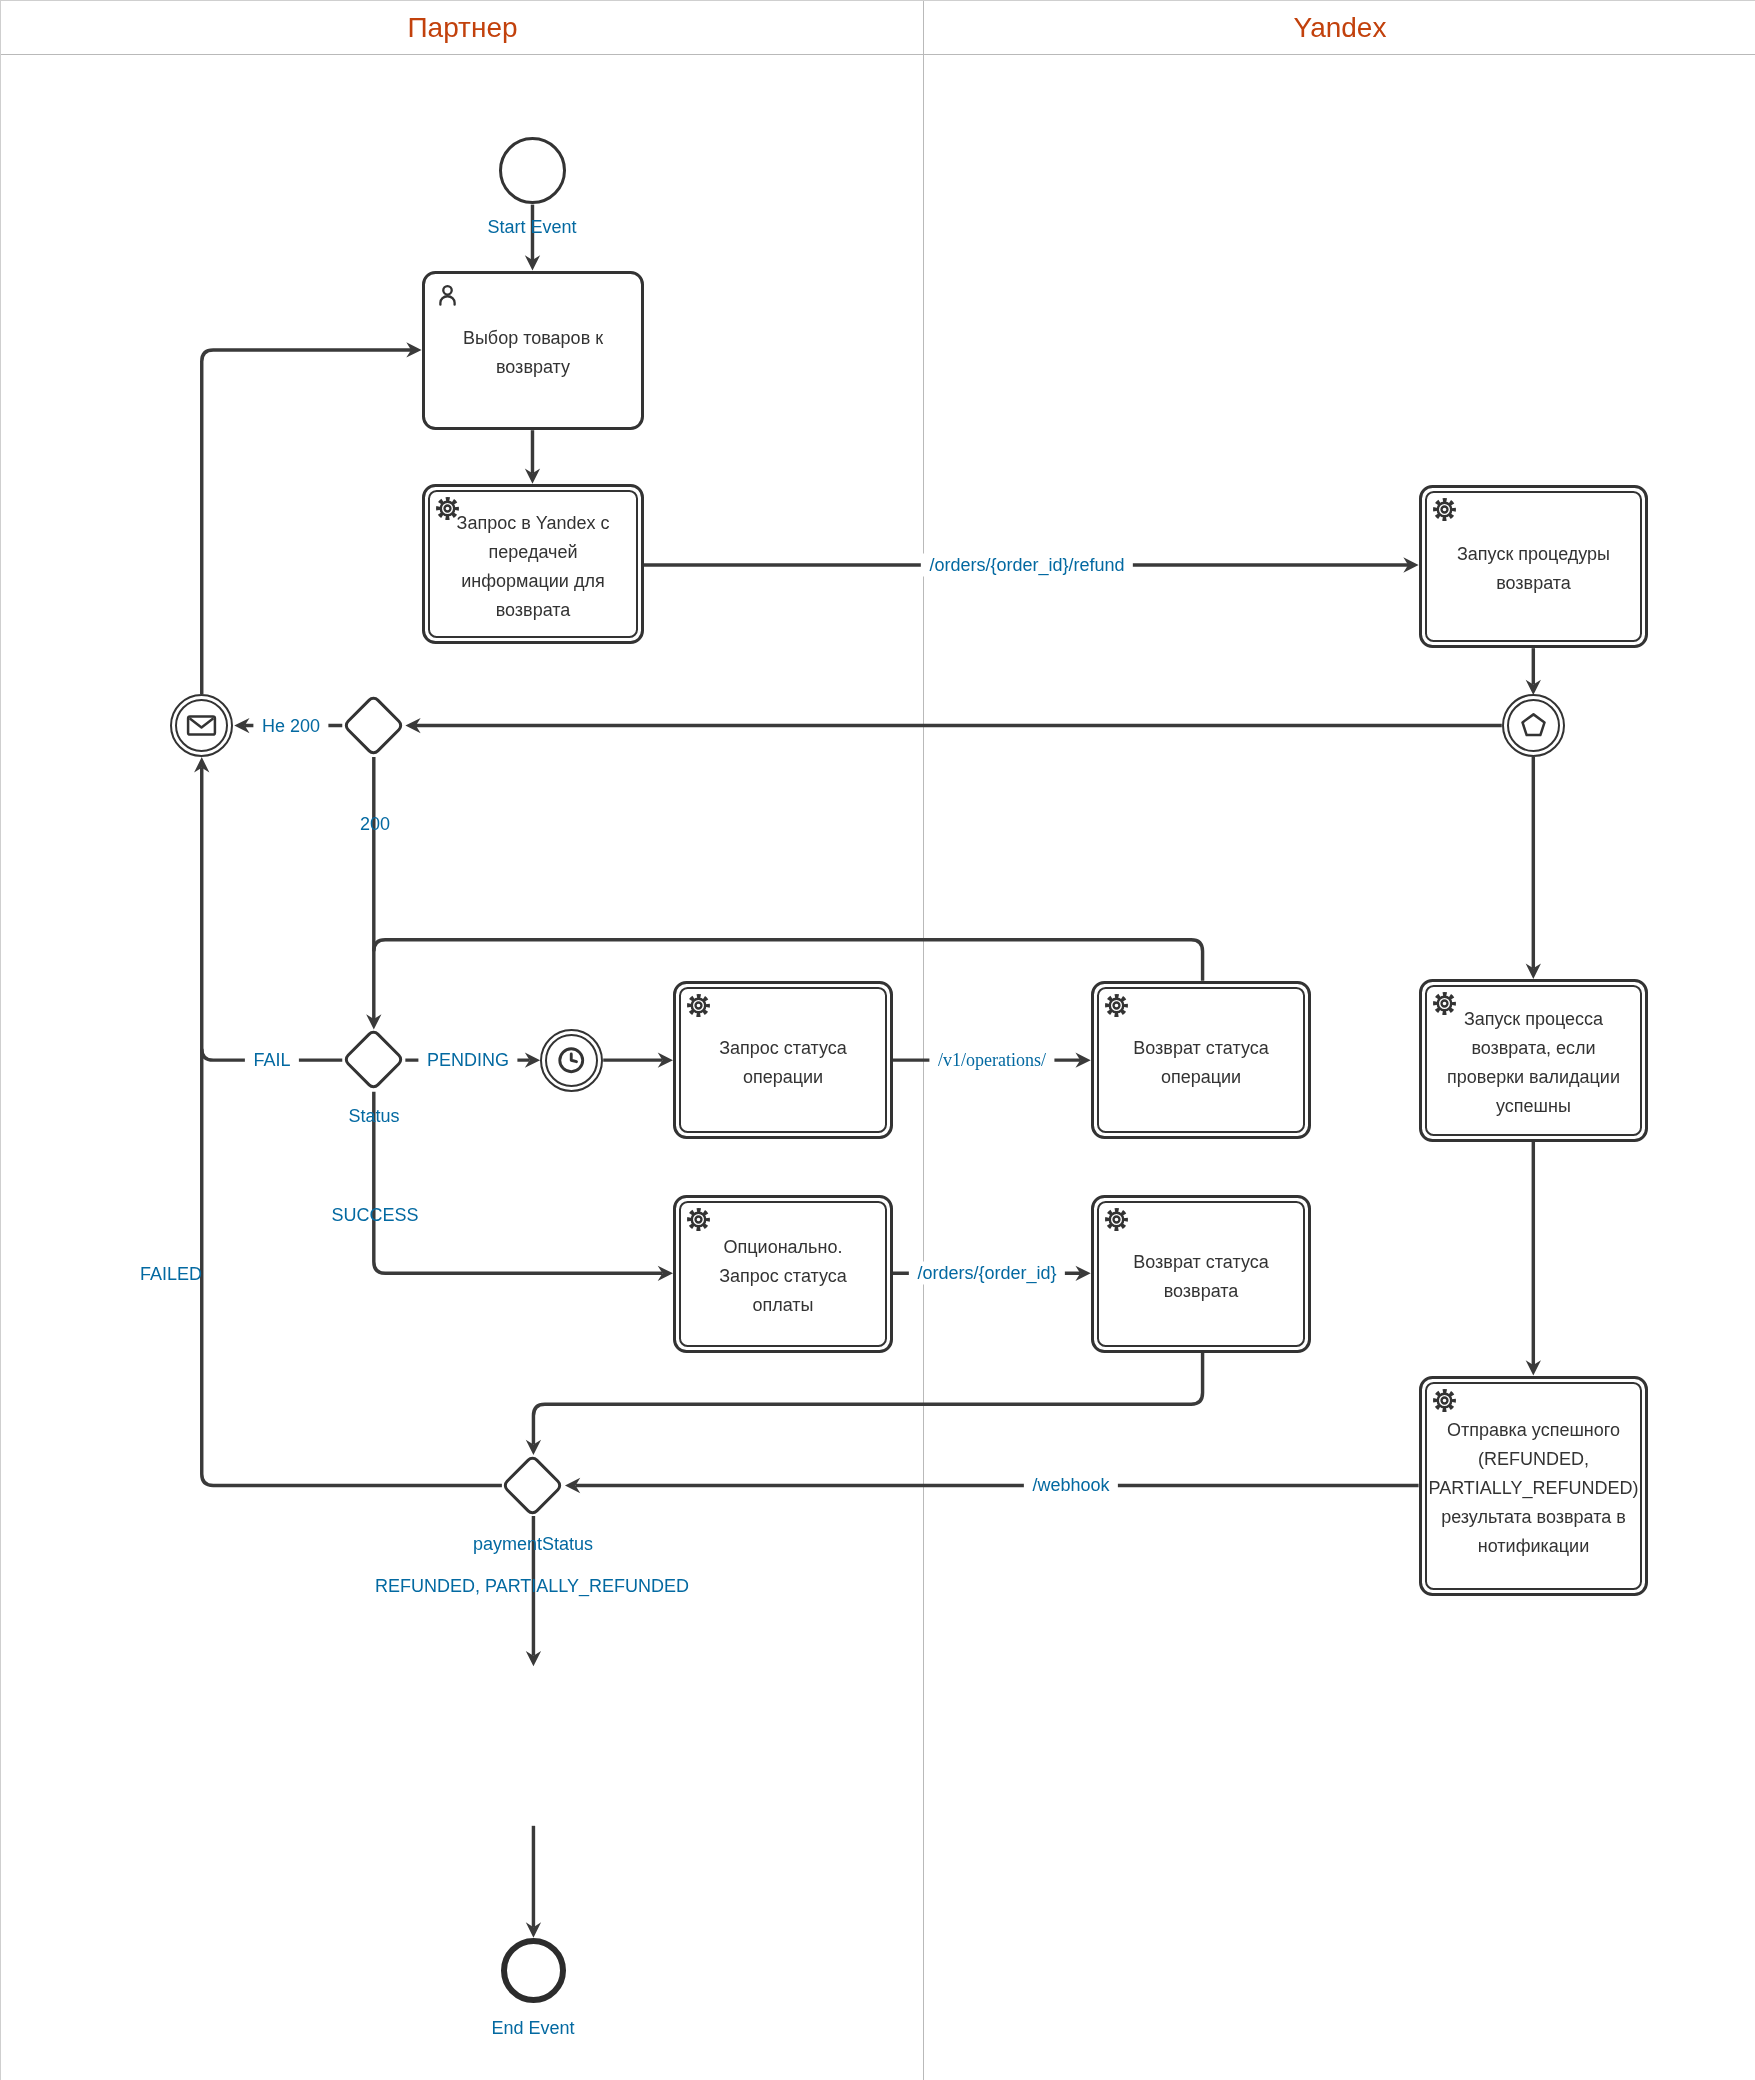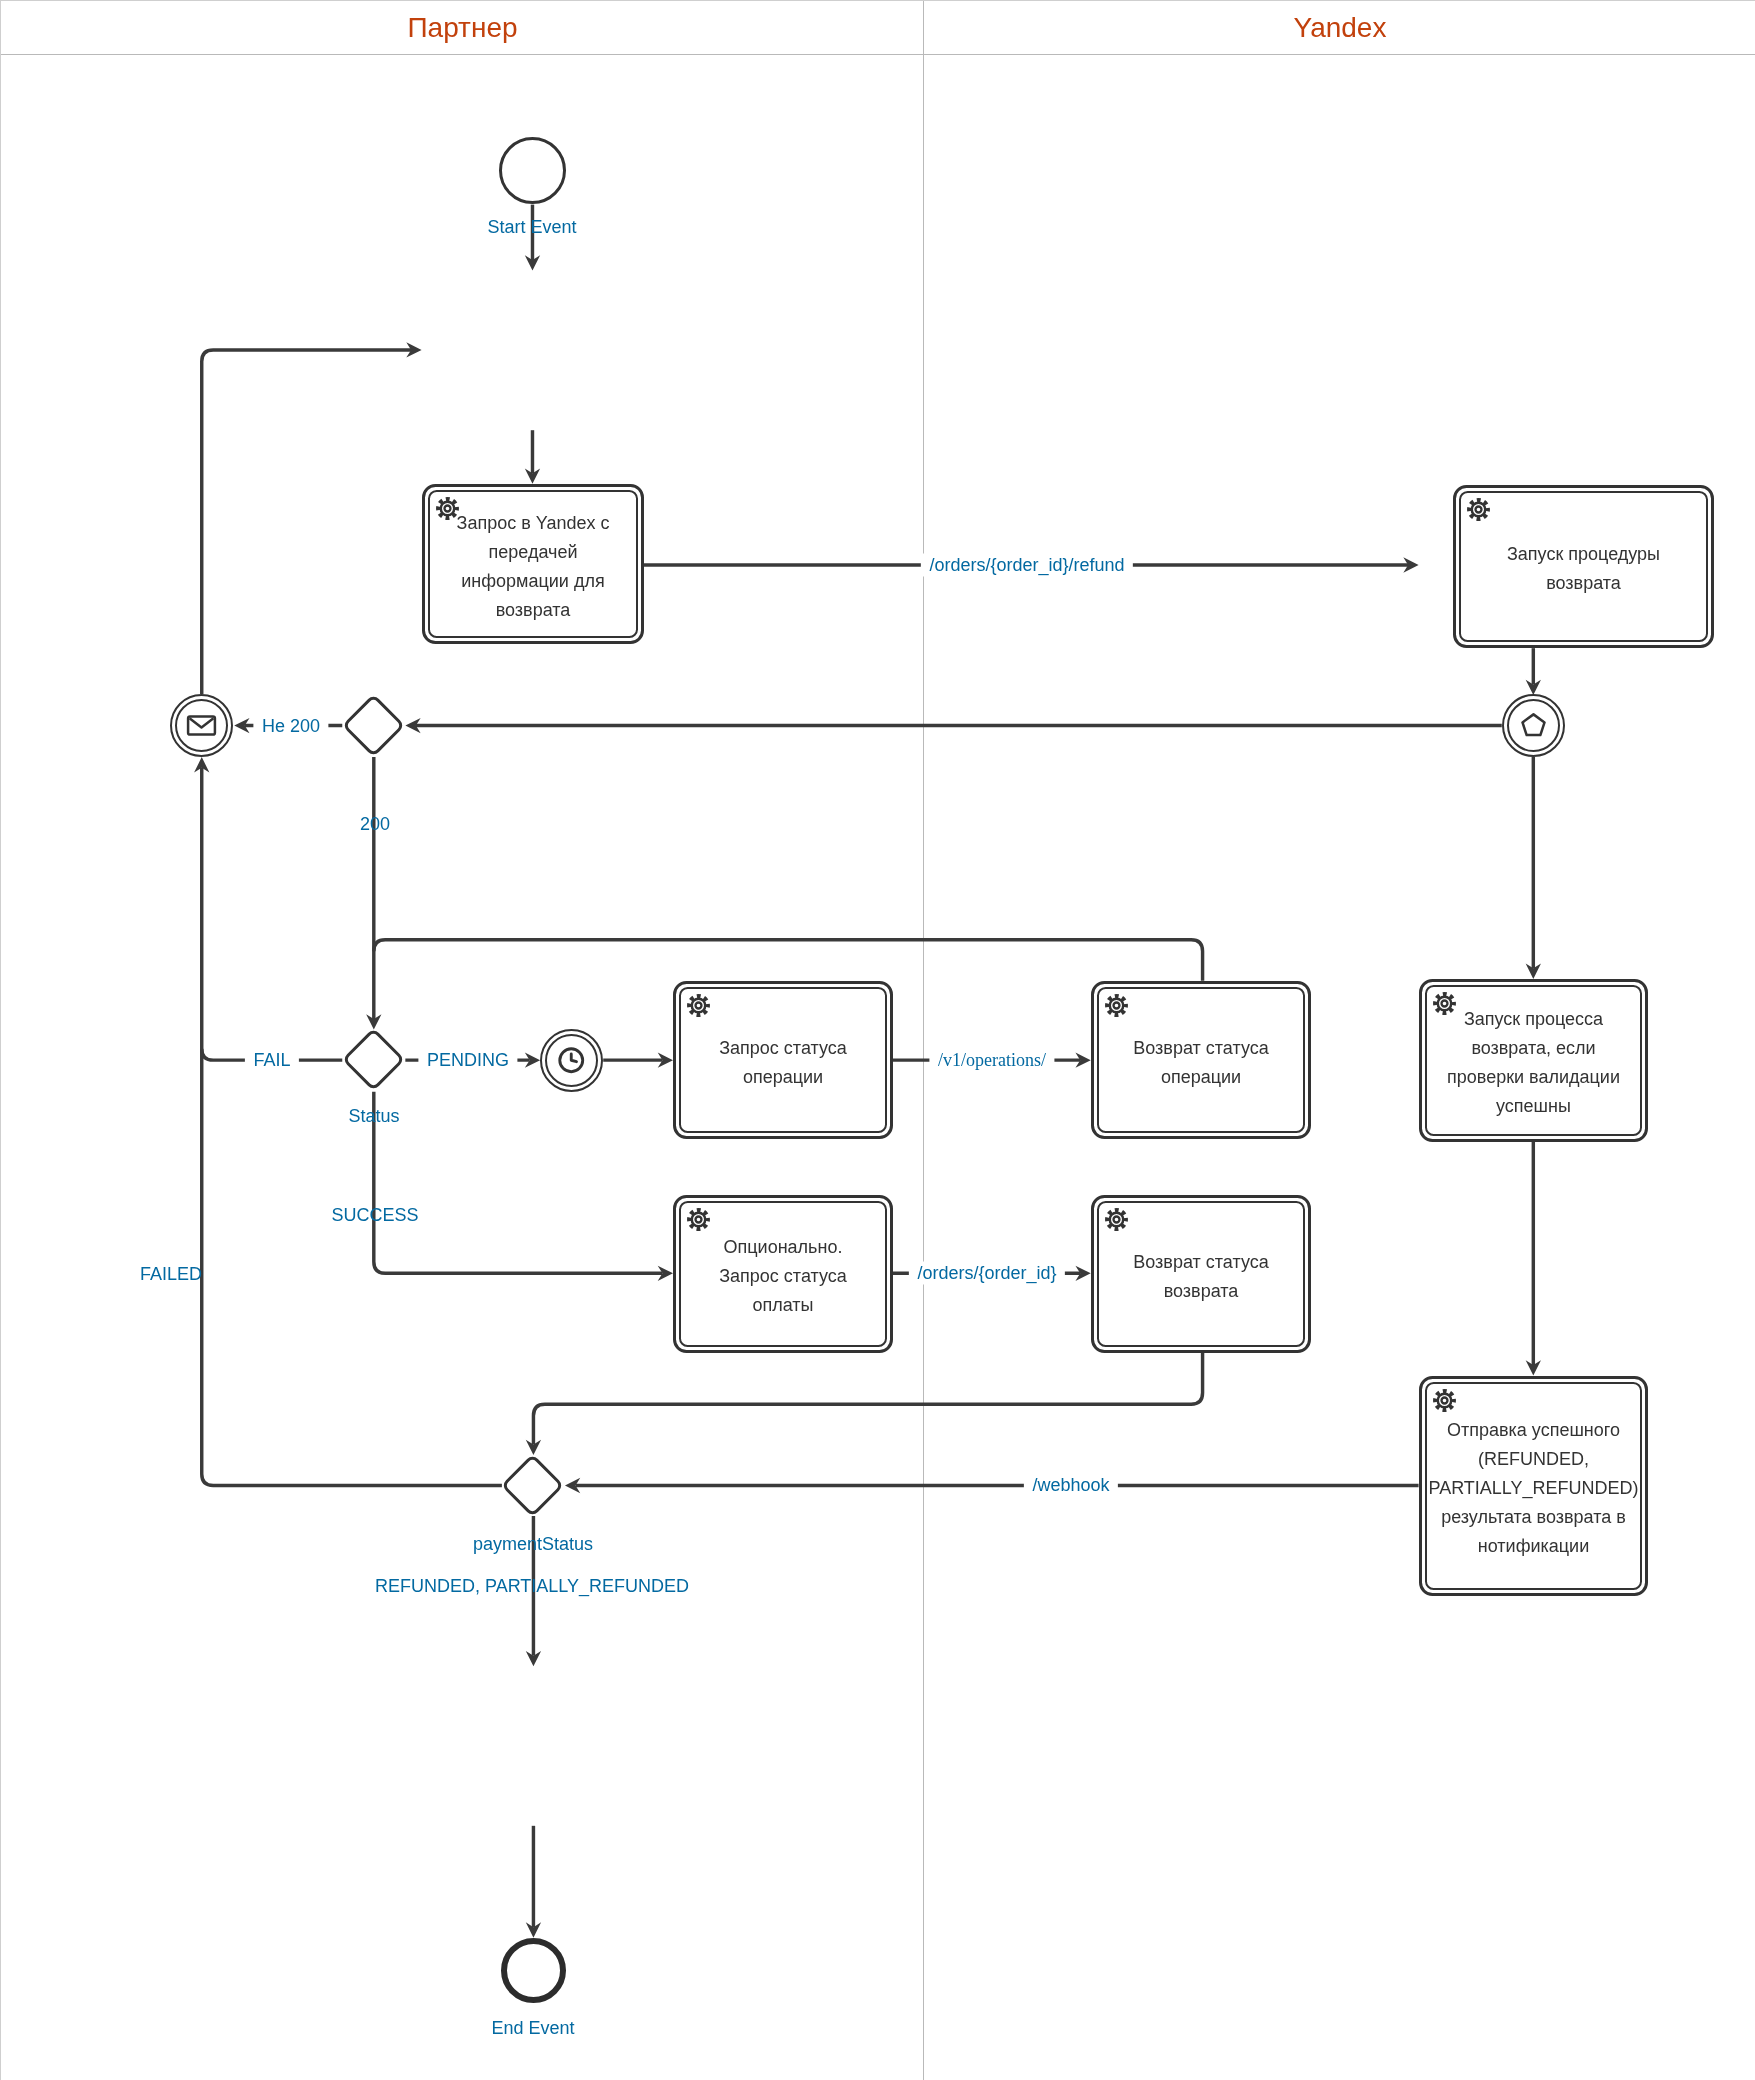--- a/index.html
+++ b/index.html
@@ -177,20 +177,30 @@
       </svg>
     </span>
   </div>
 
   <div class="event end" style="left:500px;top:1937px;"></div>
 
   <div class="gateway" style="left:350px;top:702px;"></div>
   <div class="gateway" style="left:350px;top:1036px;"></div>
   <div class="gateway" style="left:509px;top:1462px;"></div>
 
+  <div class="task" style="left:421px;top:270px;width:222px;height:159px;">
+    <span class="task-icon">
+      <svg width="25" height="25" viewBox="0 0 26 26" fill="none" stroke="#333" stroke-width="2.4" stroke-linecap="round">
+        <circle cx="13" cy="7.6" r="4.4"></circle>
+          <path d="M5.6 22.5 L5.6 20.6 A7.4 6.8 0 0 1 20.4 20.6 L20.4 22.5"></path>
+      </svg>
+    </span>
+    <div class="task-label">Выбор товаров к
+возврату</div>
+  </div>
 
   <div class="task double" style="left:421px;top:483px;width:222px;height:160px;align-items:center;">
     <span class="task-icon">
       <svg width="25" height="25" viewBox="0 0 26 26">
         <circle cx="13" cy="13" r="9.6" fill="none" stroke="#333" stroke-width="4.6" stroke-dasharray="3.9 3.64" stroke-dashoffset="2"></circle>
         <circle cx="13" cy="13" r="7" fill="#fff" stroke="#333" stroke-width="2.6"></circle>
         <circle cx="13" cy="13" r="3.1" fill="none" stroke="#333" stroke-width="2.4"></circle>
       </svg>
     </span>
     <div class="task-label">Запрос в Yandex с
@@ -242,21 +252,21 @@
       <svg width="25" height="25" viewBox="0 0 26 26">
         <circle cx="13" cy="13" r="9.6" fill="none" stroke="#333" stroke-width="4.6" stroke-dasharray="3.9 3.64" stroke-dashoffset="2"></circle>
         <circle cx="13" cy="13" r="7" fill="#fff" stroke="#333" stroke-width="2.6"></circle>
         <circle cx="13" cy="13" r="3.1" fill="none" stroke="#333" stroke-width="2.4"></circle>
       </svg>
     </span>
     <div class="task-label">Возврат статуса
 возврата</div>
   </div>
 
-  <div class="task double" style="left:1418px;top:484px;width:261px;height:163px;margin-left:34px;">
+  <div class="task double" style="left:1418px;top:484px;width:229px;height:163px;">
     <span class="task-icon">
       <svg width="25" height="25" viewBox="0 0 26 26">
         <circle cx="13" cy="13" r="9.6" fill="none" stroke="#333" stroke-width="4.6" stroke-dasharray="3.9 3.64" stroke-dashoffset="2"></circle>
         <circle cx="13" cy="13" r="7" fill="#fff" stroke="#333" stroke-width="2.6"></circle>
         <circle cx="13" cy="13" r="3.1" fill="none" stroke="#333" stroke-width="2.4"></circle>
       </svg>
     </span>
     <div class="task-label">Запуск процедуры
 возврата</div>
   </div>

